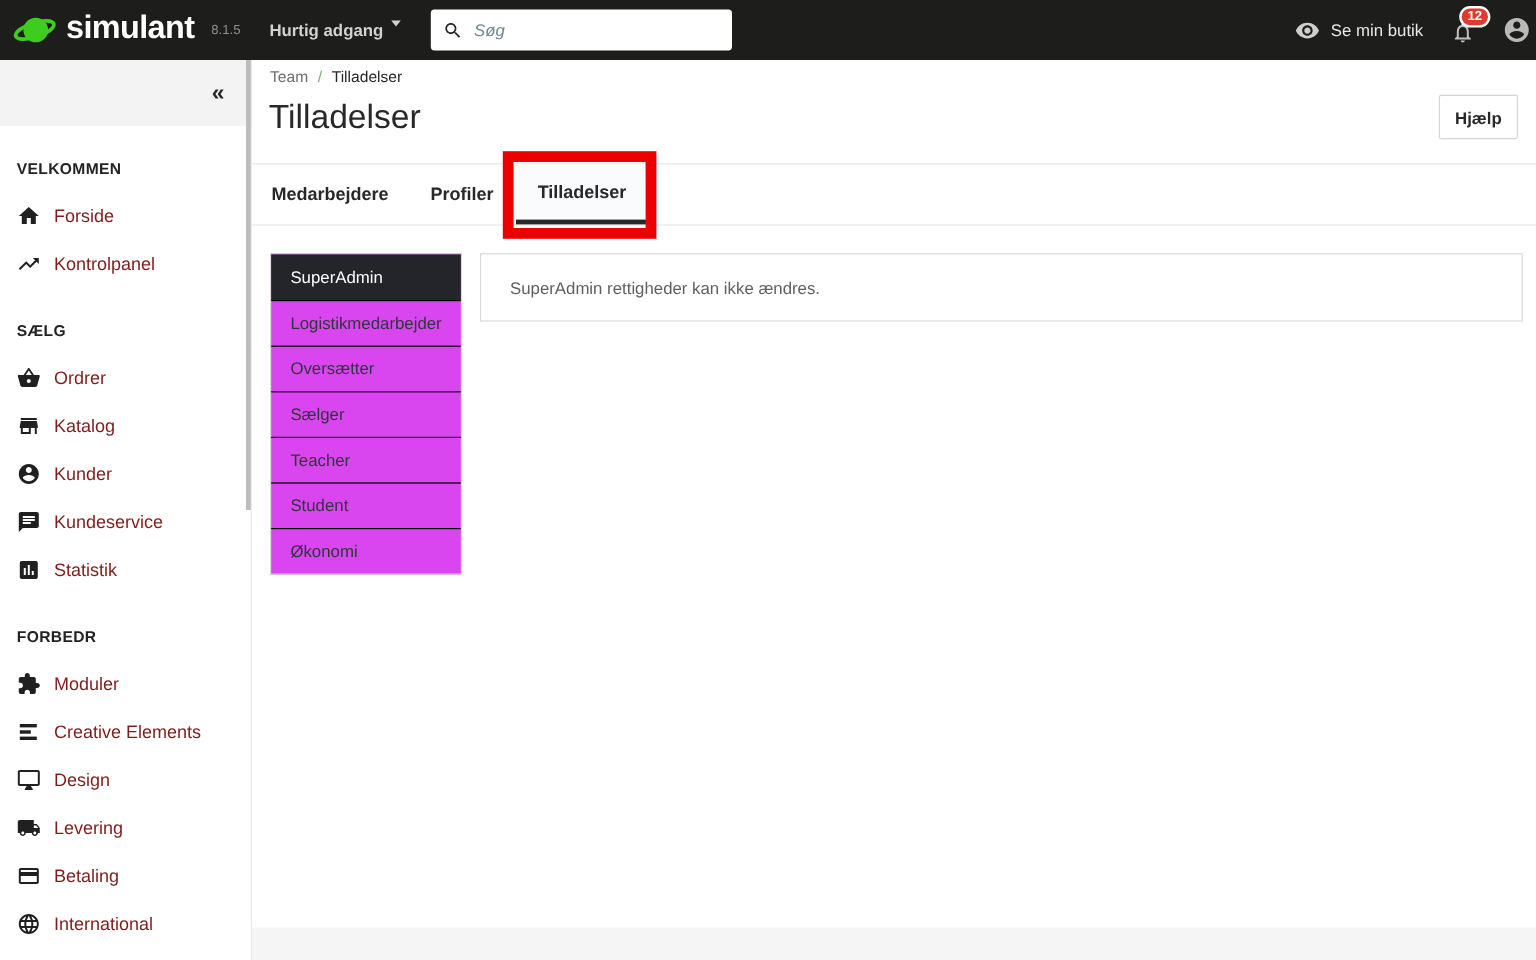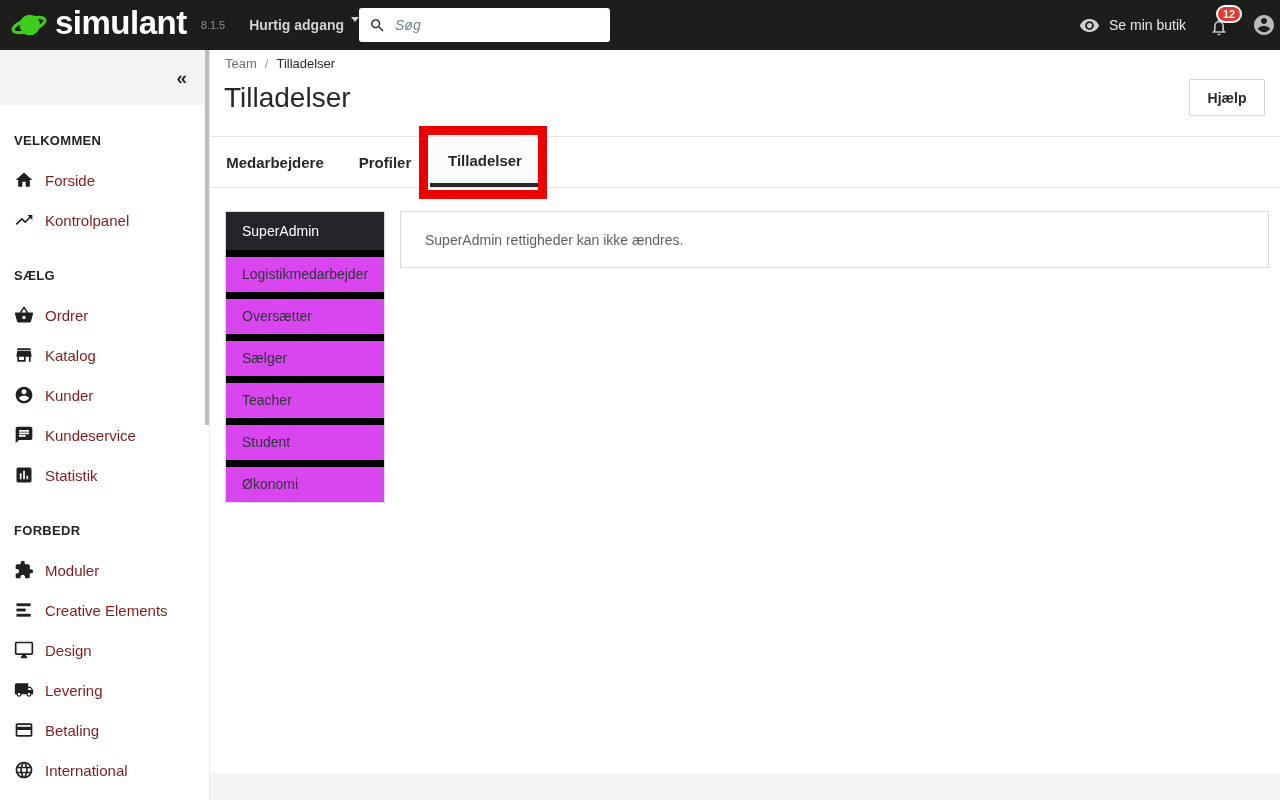--- a/index.html
+++ b/index.html
@@ -3,21 +3,21 @@
 <meta charset="utf-8">
 <style>
   * { margin:0; padding:0; box-sizing:border-box; }
   html,body { width:1280px; height:800px; overflow:hidden; background:#fff;
               font-family:"Liberation Sans", sans-serif; }
 
   
   .topbar { position:absolute; left:0; top:0; width:1280px; height:50px;
             background:#1d1d1b; display:flex; align-items:center; z-index:5; }
   .brand { display:flex; align-items:center; gap:7px; padding:0 6px 0 10px; cursor:pointer; }
-  .brand-text { font-size:33px; font-weight:700; color:#fff; letter-spacing:-0.5px; padding-bottom:4px; }
+  .brand-text { font-size:27px; font-weight:700; color:#fff; letter-spacing:-0.5px; padding-bottom:4px; }
   .version { font-size:11px; color:#8f8f8f; margin:0 24px 0 8px; }
   .quick-access { display:flex; align-items:flex-start; gap:7px; font-size:14px; font-weight:700;
                   color:#d2d2d2; cursor:pointer; }
   .caret-down { width:0; height:0; border-left:4px solid transparent;
                 border-right:4px solid transparent; border-top:5px solid #d2d2d2; }
   .searchbox { position:absolute; left:359px; top:8px; width:251px; height:34px;
                background:#fff; border-radius:3px; display:flex; align-items:center;
                padding:0 10px; gap:9px; }
   .searchbox input { border:none; outline:none; flex:1; font-size:14px;
                      font-family:"Liberation Sans", sans-serif; color:#363a41; background:transparent; }
@@ -47,40 +47,40 @@
 
   
   .main { position:absolute; left:210px; top:50px; width:1070px; height:750px; background:#fff; }
   .breadcrumb { position:absolute; left:15px; top:6px; display:flex; gap:8px;
                 align-items:center; font-size:13px; }
   .crumb-parent { color:#6f6f6f; cursor:pointer; }
   .crumb-sep { color:#74b572; }
   .crumb-current { color:#282828; }
   .page-title { position:absolute; left:14px; top:32px; font-size:28px; font-weight:400;
                 color:#282828; }
-  .help-btn { position:absolute; right:15px; top:29px; width:76px; height:37px;
+  .help-btn { position:absolute; right:15px; top:29px; width:66px; height:37px;
               background:#fff; border:1px solid #d4d4d4; border-radius:2px;
               font-size:14px; font-weight:700; color:#282828; display:flex;
               align-items:center; justify-content:center; cursor:pointer;
               font-family:"Liberation Sans", sans-serif; }
   .tabbar { position:absolute; left:0; top:86px; width:1070px; height:52px;
             border-top:1px solid #e6e6e6; border-bottom:1px solid #e6e6e6;
             background:#fff; display:flex; }
   .tab { height:100%; display:flex; align-items:center; justify-content:center;
          font-size:15px; font-weight:600; color:#282828; cursor:pointer; }
   .tab-w0 { width:130px; } .tab-w1 { width:90px; } .tab-w2 { width:110px; }
   .tab.active { background:#fafbfc; border-bottom:4px solid #282828; }
   .annotation-box { position:absolute; left:209px; top:76px; width:128px; height:73px;
                     border:9px solid #ec0000; z-index:20; pointer-events:none; }
 
   .profiles { position:absolute; left:15px; top:161px; width:160px;
               border:1px solid #d9d9d9; background:#d946ef; }
   .profile-item { min-height:38px; display:flex; align-items:center; padding:9px 16px;
                   font-size:14px; line-height:17px; color:#30353b;
-                  border-top:7px solid #000000; cursor:pointer; }
+                  border-top:1px solid #000000; cursor:pointer; }
   .profile-item:first-child { border-top:none; }
   .profile-item.selected { background:#24252a; color:#fff; }
 
   .message-card { position:absolute; left:190px; top:161px; width:869px; height:57px;
                   border:1px solid #d9d9d9; background:#fff; display:flex;
                   align-items:center; padding:4px 24px; font-size:14px; color:#5f5f5f; }
 
   .footer-strip { position:absolute; left:0; top:723px; width:1070px; height:27px;
                   background:#f5f5f5; }
 </style>

